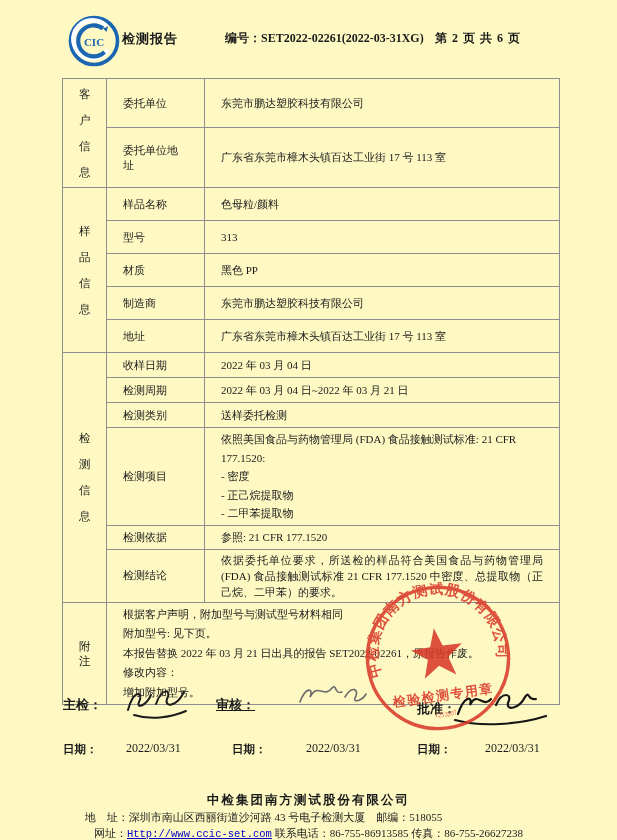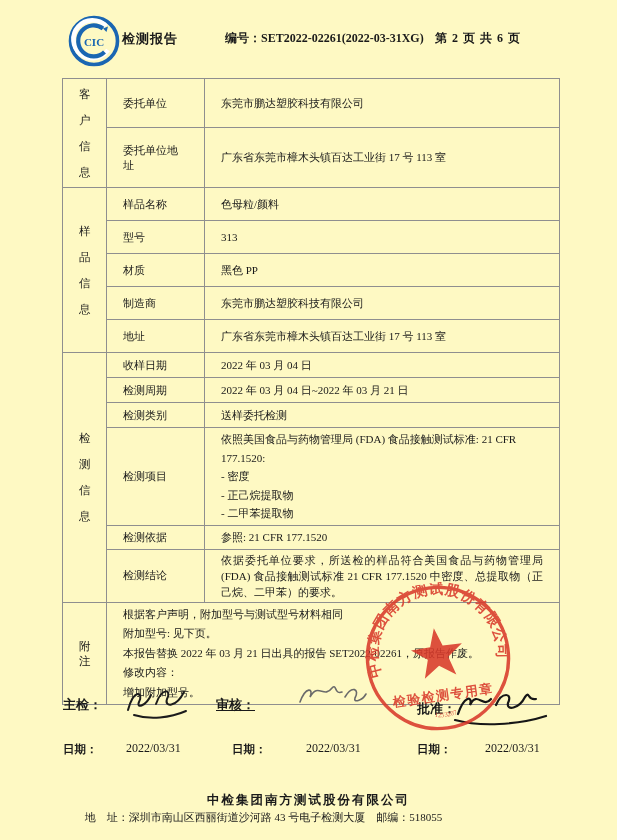--- a/index.html
+++ b/index.html
@@ -186,14 +186,19 @@
     <polygon fill="#d93a2b" points="75,45 81.3,63.3 100.7,63.7 85.3,75.3 90.9,93.8 75,82.8 59.1,93.8 64.7,75.3 49.3,63.7 68.7,63.3"></polygon>
     <text x="75" y="117" text-anchor="middle" font-size="13" font-weight="bold" fill="#d93a2b" font-family="Liberation Serif, DejaVu Serif, serif" letter-spacing="1.5">检验检测专用章</text>
     <path id="sealArcBot" d="M 47,127 A 58,58 0 0 0 103,127" fill="none"></path>
     <text font-size="6.5" fill="#d93a2b">
       <textPath href="#sealArcBot" startOffset="50%" text-anchor="middle">1253207</textPath>
     </text>
   </svg>
 
   <div class="ft-company">中检集团南方测试股份有限公司</div>
   <div class="ft-addr">地　址：深圳市南山区西丽街道沙河路 43 号电子检测大厦　邮编：518055</div>
+  <div class="ft-web">
+    <span>网址：</span><a href="#">Http://www.ccic-set.com</a>
+    <span>联系电话：86-755-86913585</span>
+    <span>传真：86-755-26627238</span>
+  </div>
 
 </div>
 
 </body></html>

